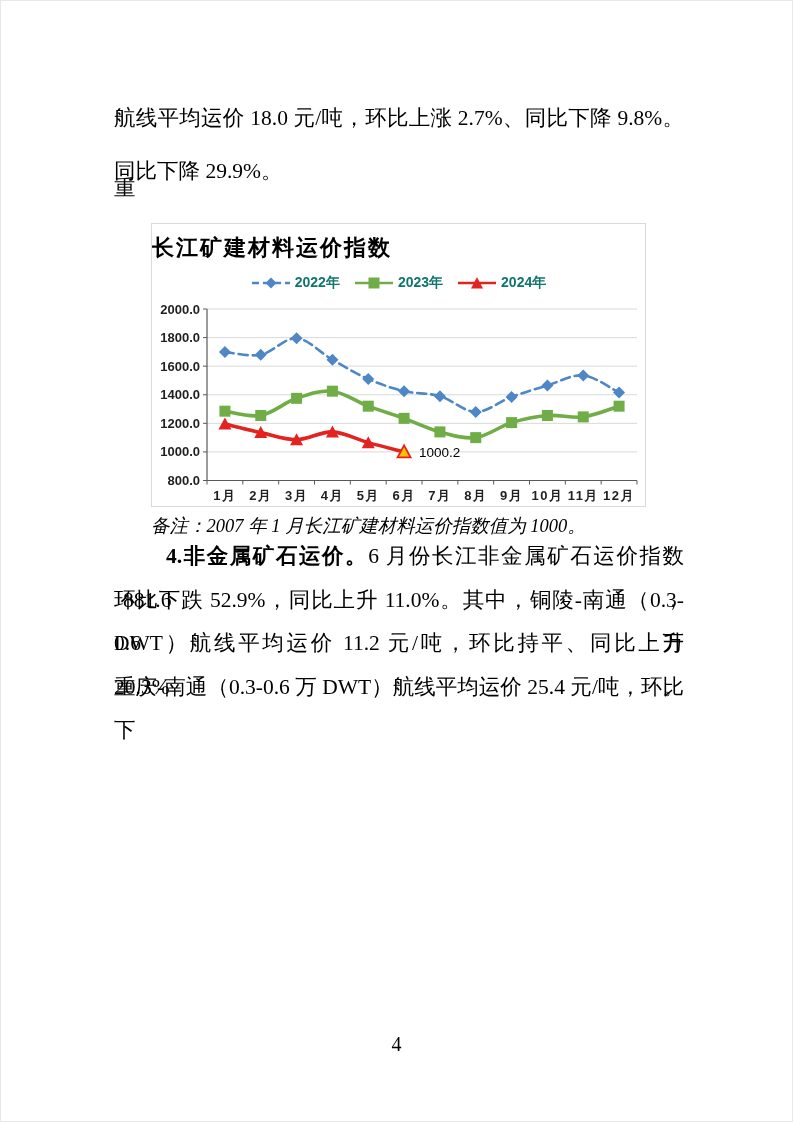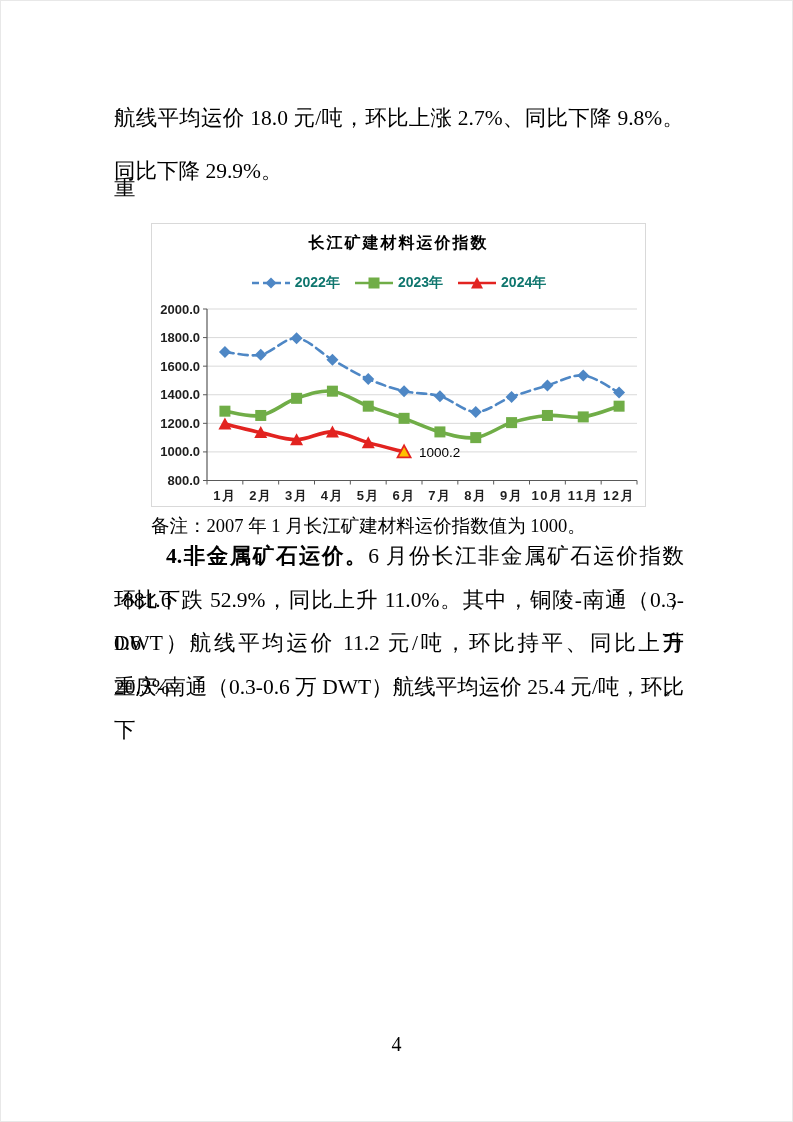--- a/index.html
+++ b/index.html
@@ -18,35 +18,35 @@
   #para2 { top:534px; }
   #para2 .pline { line-height:43.6px; height:43.6px; }
   #para2 .pline.indent { text-indent:43px;margin-left:9px; }
   .chart-box {
     position:absolute; left:150px; top:222px; width:495px; height:284px;
     border:1px solid #d9d9d9; background:#fff;
     font-family:"Liberation Sans","DejaVu Sans",sans-serif;
   }
   .chart-title {
     position:absolute; top:9px; left:0; width:100%;
-    text-align:center; font-size:16px; font-weight:bold; color:#000;
+    text-align:left; font-size:22px; font-weight:bold; color:#000;
     letter-spacing:2px;
   }
   .chart-legend {
     position:absolute; top:50px; left:0; width:100%;
     display:flex; justify-content:center; align-items:center; gap:14px;
   }
   .legend-item { display:flex; align-items:center; gap:4px;
     font-size:14px; font-weight:600; color:#0f766e; }
   .legend-item svg { display:block; }
   #chart-svg { position:absolute; left:0; top:0; width:495px; height:284px; }
   #chart-svg text { font-family:"Liberation Sans","DejaVu Sans",sans-serif; }
   .chart-note {
     position:absolute; left:150px; top:512px; width:530px;
-    font-size:18.5px; color:#000;
+    font-size:18.5px; color:#000;font-style:italic;
   }
   .page-number {
     position:absolute; left:0; top:1032px; width:100%;
     text-align:center; font-size:20px; color:#000;
   }
 </style>
 </head>
 <body>
 
 <div class="page">

